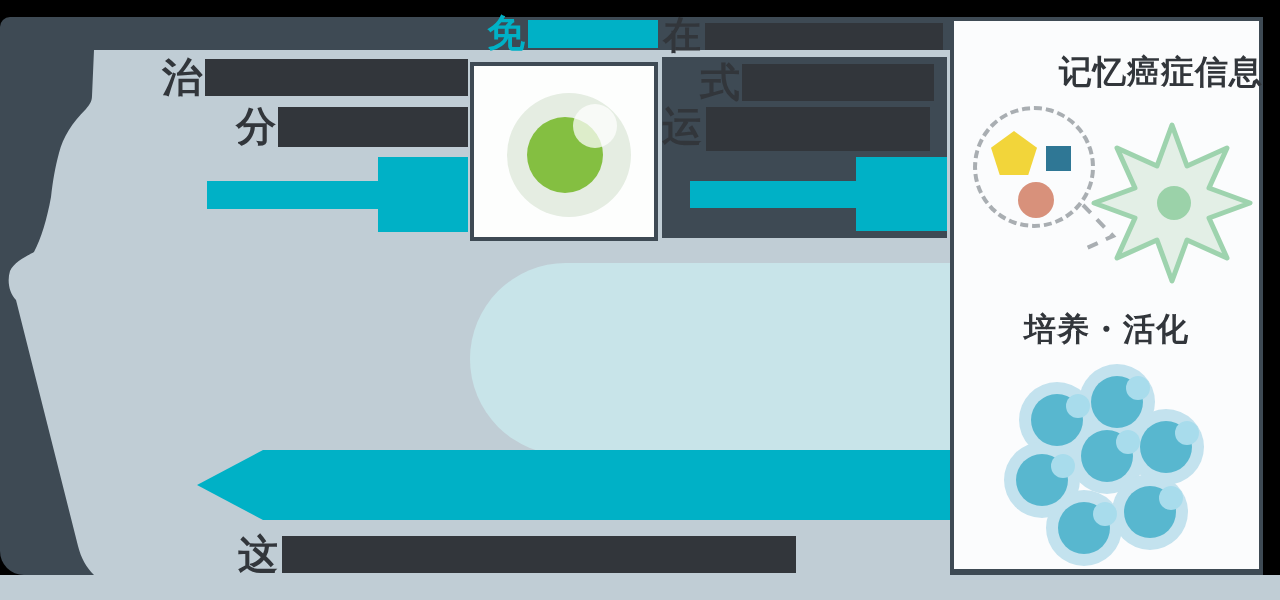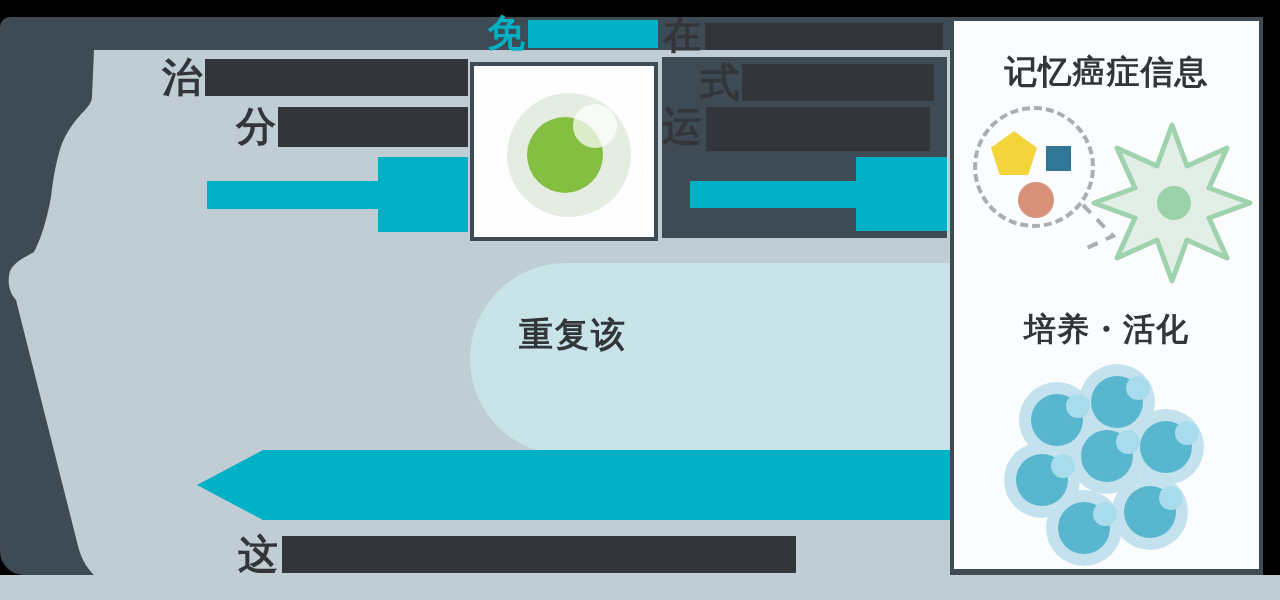--- a/index.html
+++ b/index.html
@@ -30,21 +30,21 @@
             border:4px solid #3e4a54;box-sizing:border-box;}
   .circ{border-radius:50%;}
   
   #cycle-capsule{left:470px;top:263px;width:480px;height:192px;background:#c8e4e9;
                  border-radius:96px 0 0 96px;}
   #capsule-text{left:488px;top:312px;width:170px;text-align:center;color:#32363b;
                 font-size:34px;font-weight:bold;line-height:45px;letter-spacing:2px;}
   
   #right-panel{left:950px;top:17px;width:313px;height:556px;background:#fbfcfd;
                border:4px solid #3e4a54;box-sizing:border-box;}
-  #memory-title{left:950px;top:50px;width:313px;text-align:center;color:#32363b;
+  #memory-title{left:950px;top:50px;width:313px;text-align:right;color:#32363b;
                 font-size:33px;font-weight:bold;letter-spacing:1px;}
   #culture-title{left:950px;top:308px;width:313px;text-align:center;color:#32363b;
                  font-size:32px;font-weight:bold;letter-spacing:1px;}
   #dashed-circle{left:973px;top:106px;width:122px;height:122px;border:4px dashed #a9aeb2;
                  border-radius:50%;box-sizing:border-box;}
   #antigen-pentagon{left:991px;top:131px;width:46px;height:44px;background:#f2d53a;
     clip-path:polygon(50% 0,100% 38%,81% 100%,19% 100%,0 38%);}
   #antigen-square{left:1046px;top:146px;width:25px;height:25px;background:#2f7795;}
   #antigen-circle{left:1018px;top:182px;width:36px;height:36px;background:#d8917b;}
   .cell-outer{background:#c3e2ee;width:76px;height:76px;}
@@ -63,21 +63,20 @@
 
   <svg class="abs" style="left:0;top:0" width="960" height="600" viewBox="0 0 960 600">
     <path fill="#c0cdd5" d="M950 50 L94 50 L92 96
       C92 102 89 105 86 109 C72 123 63 137 59 153 C55 168 53 180 51 197
       C47 219 41 239 34 252 C27 256 14 262 10 271 C7 281 9 293 16 300
       L78 546 C81 558 86 567 94 575 L950 575 Z"></path>
   </svg>
 
   <div class="abs" id="cycle-capsule"></div>
   <div class="abs" id="capsule-text">
-    <div>重复该</div>
   </div>
 
   <div class="abs" id="right-text-panel"></div>
 
   <div class="abs teal" id="arrow1-bar"></div>
   <div class="abs teal" id="arrow1-head"></div>
   <div class="abs teal" id="arrow2-bar"></div>
   <div class="abs teal" id="arrow2-head"></div>
   <div class="abs teal" id="arrow3-bar"></div>
   <div class="abs" id="arrow3-head"></div>

